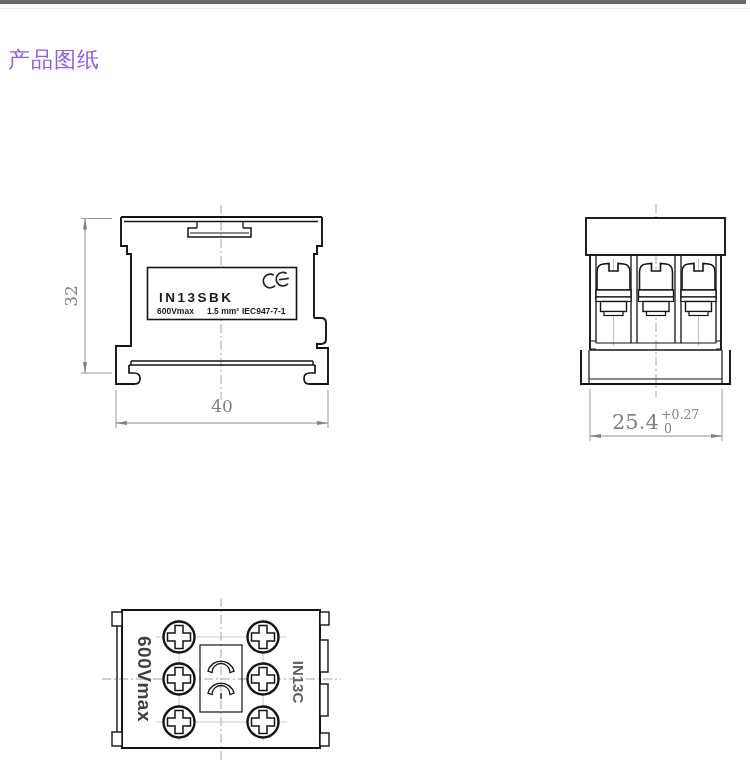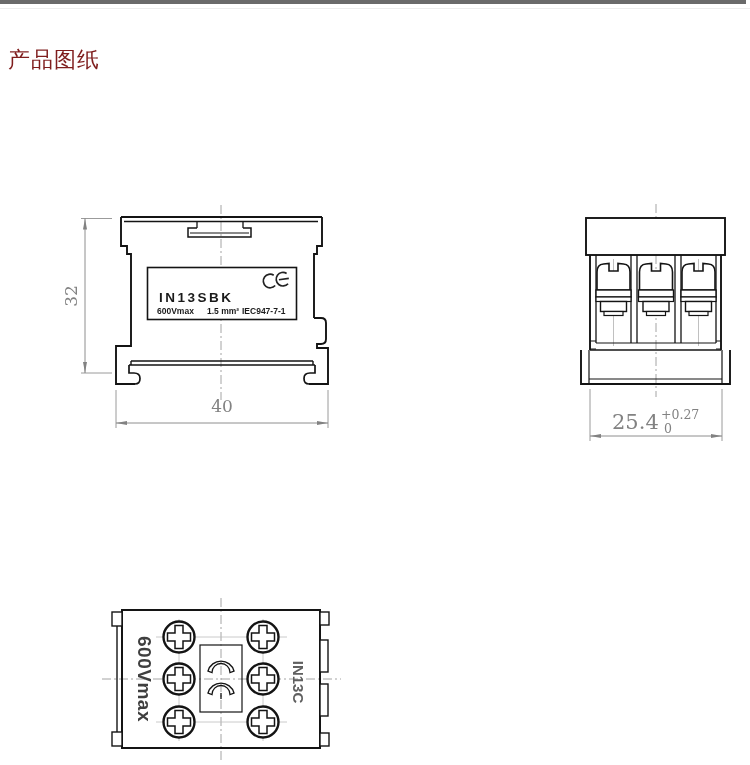--- a/index.html
+++ b/index.html
@@ -1,19 +1,19 @@
 <!DOCTYPE html>
 <html><head>
 <meta charset="utf-8">
 <style>
   html,body{margin:0;padding:0;background:#ffffff;}
   body{width:750px;height:765px;position:relative;font-family:"Liberation Sans",sans-serif;overflow:hidden;}
   .topbar{position:absolute;left:0;top:0;height:4px;background:#6a6a6a;}
   .hairline{position:absolute;left:0;top:8px;width:750px;height:1px;background:#ededed;}
-  .page-title{position:absolute;left:8px;top:45px;font-size:22px;letter-spacing:1px;color:#7f1d1d;font-weight:500;}
+  .page-title{position:absolute;left:8px;top:45px;font-size:22px;letter-spacing:1px;color:#8b5cf6;font-weight:500;}
   svg text{font-family:"Liberation Sans",sans-serif;}
   .dim-txt{font-family:"DejaVu Serif","Liberation Serif",serif;fill:#828282;}
   .lbl-big{font-weight:bold;fill:#1a1a1a;letter-spacing:2.5px;font-size:13.5px;}
   .lbl-small{font-weight:bold;fill:#1a1a1a;font-size:8.5px;}
   .mark-txt{font-weight:bold;}
 </style>
 </head>
 <body>
 
 <div class="topbar" style="width:746px;"></div>

